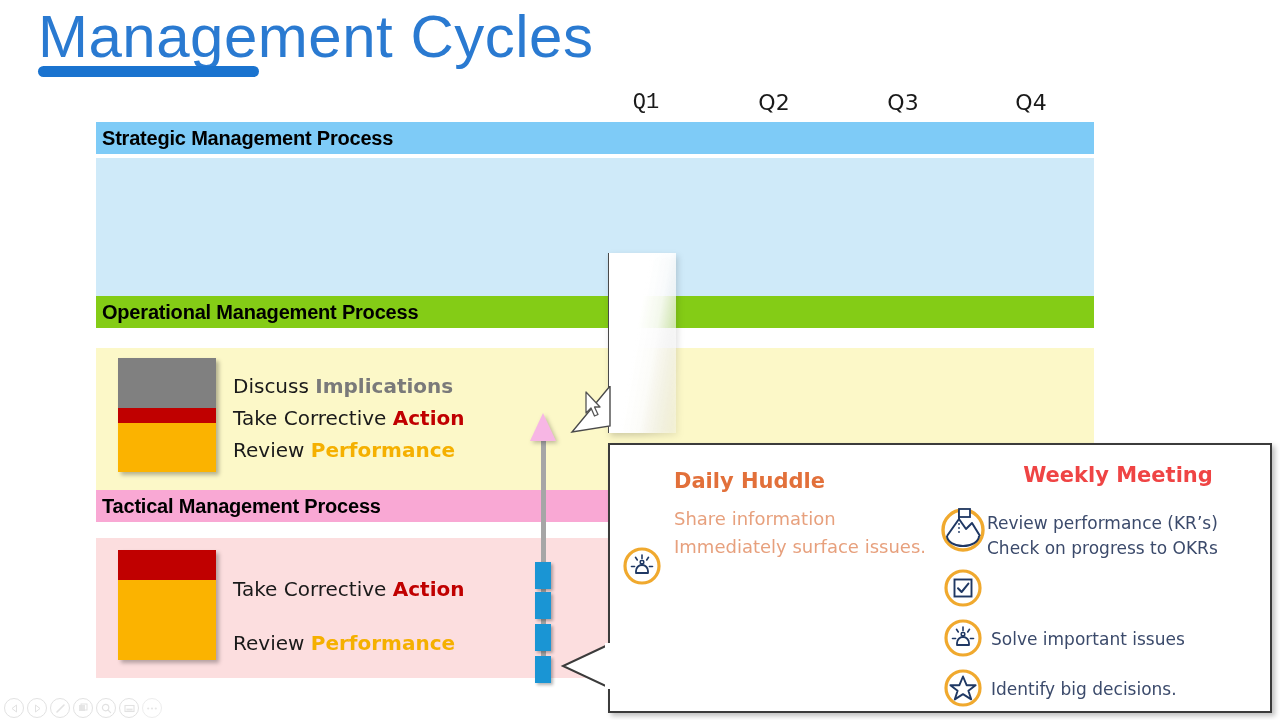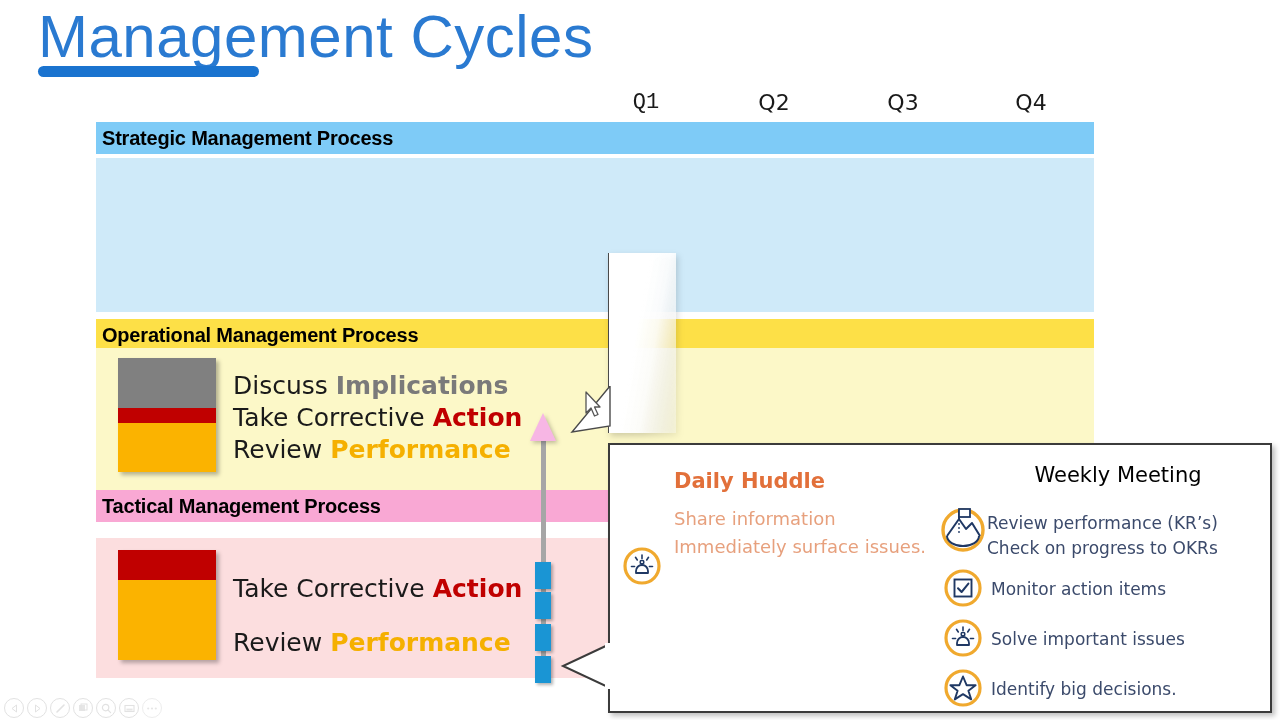--- a/index.html
+++ b/index.html
@@ -65,41 +65,41 @@
     letter-spacing: -0.2px;
   }
   .band-body {
     position: absolute;
     left: 0; width: 998px;
   }
 
   .hdr-strategic { top: 0; background: #7ecbf7; }
   .body-strategic { top: 36px; height: 154px; background: #cfeaf9; }
 
-  .hdr-operational { top: 197px; background: #fde047; text-align: center; }
+  .hdr-operational { top: 174px; background: #84cc16; text-align: center; }
   .body-operational { top: 226px; height: 154px; background: #fcf8c8; }
 
   .hdr-tactical { top: 368px; background: #f9a8d4; }
   .body-tactical { top: 416px; height: 140px; background: #fcdedf; }
 
   
   .stack {
     position: absolute;
     width: 98px;
     box-shadow: 3px 3px 4px rgba(0,0,0,0.28);
   }
   .stack .seg { width: 100%; }
 
   .stack-op  { left: 22px; top: 236px; height: 114px; }
   .stack-tac { left: 22px; top: 428px; height: 110px; }
 
   
   .bullets {
     position: absolute;
-    font-size: 25px;
+    font-size: 20px;
     color: #1a1a1a;
     font-family: "DejaVu Sans", sans-serif;
     line-height: 32px;
     white-space: nowrap;
   }
   .bullets-op  { left: 137px; top: 248px; }
   .bullets-tac { left: 137px; top: 440px; line-height: 54px; }
   .bullets .row { display: block; }
   .em-grey   { color: #7a7a7a; font-weight: bold; }
   .em-red    { color: #c00000; font-weight: bold; }
@@ -168,23 +168,23 @@
   .co-col { position: absolute; }
   .co-left  { left: 64px;  top: 24px; width: 300px; }
   .co-right { left: 358px; top: 18px; width: 300px; }
 
   .co-title-orange {
     font-size: 21px; font-weight: bold; color: #e2703a;
     font-family: "DejaVu Sans", sans-serif;
     margin-bottom: 12px;
   }
   .co-title-navy {
-    font-size: 21px; color: #000000;
-    font-family: "DejaVu Sans", sans-serif;
-    text-align: center; margin-bottom: 2px;
+    font-size: 21px; color: #ef4444;
+    font-family: "DejaVu Sans", sans-serif;
+    text-align: center; margin-bottom: 2px; font-weight: bold;
   }
   .co-line-orange {
     font-size: 18px; color: #e7a07d;
     font-family: "DejaVu Sans", sans-serif;
     line-height: 28px; white-space: nowrap;
   }
   .co-line-navy {
     font-size: 17px; color: #3b4a6b;
     font-family: "DejaVu Sans", sans-serif;
     line-height: 25px; white-space: nowrap;
@@ -321,25 +321,20 @@
         <div class="co-line-navy">Review performance (KR’s)</div>
         <div class="co-line-navy">Check on progress to OKRs</div>
       </div>
     </div>
 
     <svg class="icon-circle" style="left:333px;top:123px;" viewBox="0 0 40 40">
       <circle cx="20" cy="20" r="17" fill="none" stroke="#f0a92e" stroke-width="3.2"></circle>
       <rect x="11.5" y="11.5" width="17" height="17" fill="none" stroke="#1f3864" stroke-width="1.9"></rect>
       <path d="M15 20.2 L18.6 24 L25.4 15.6" fill="none" stroke="#1f3864" stroke-width="2" stroke-linecap="round" stroke-linejoin="round"></path>
     </svg>
-    <div class="co-item" style="left:333px;top:132px;">
-      <div class="txt">
-        <div class="co-line-navy">Monitor action items</div>
-      </div>
-    </div>
 
     <svg class="icon-circle" style="left:333px;top:173px;" viewBox="0 0 40 40">
       <circle cx="20" cy="20" r="17" fill="none" stroke="#f0a92e" stroke-width="3.2"></circle>
       <path d="M14 27 h12 v-2 a6 6 0 0 0 -12 0 z" fill="none" stroke="#1f3864" stroke-width="1.8" stroke-linejoin="round"></path>
       <rect x="18.3" y="14.5" width="3.4" height="3.4" rx="1.1" fill="none" stroke="#1f3864" stroke-width="1.6"></rect>
       <line x1="20" y1="9" x2="20" y2="12.4" stroke="#1f3864" stroke-width="1.6" stroke-linecap="round"></line>
       <line x1="13.5" y1="11.3" x2="15.3" y2="14" stroke="#1f3864" stroke-width="1.6" stroke-linecap="round"></line>
       <line x1="26.5" y1="11.3" x2="24.7" y2="14" stroke="#1f3864" stroke-width="1.6" stroke-linecap="round"></line>
       <line x1="9.5" y1="20.5" x2="12.6" y2="20.5" stroke="#1f3864" stroke-width="1.6" stroke-linecap="round"></line>
       <line x1="27.4" y1="20.5" x2="30.5" y2="20.5" stroke="#1f3864" stroke-width="1.6" stroke-linecap="round"></line>

